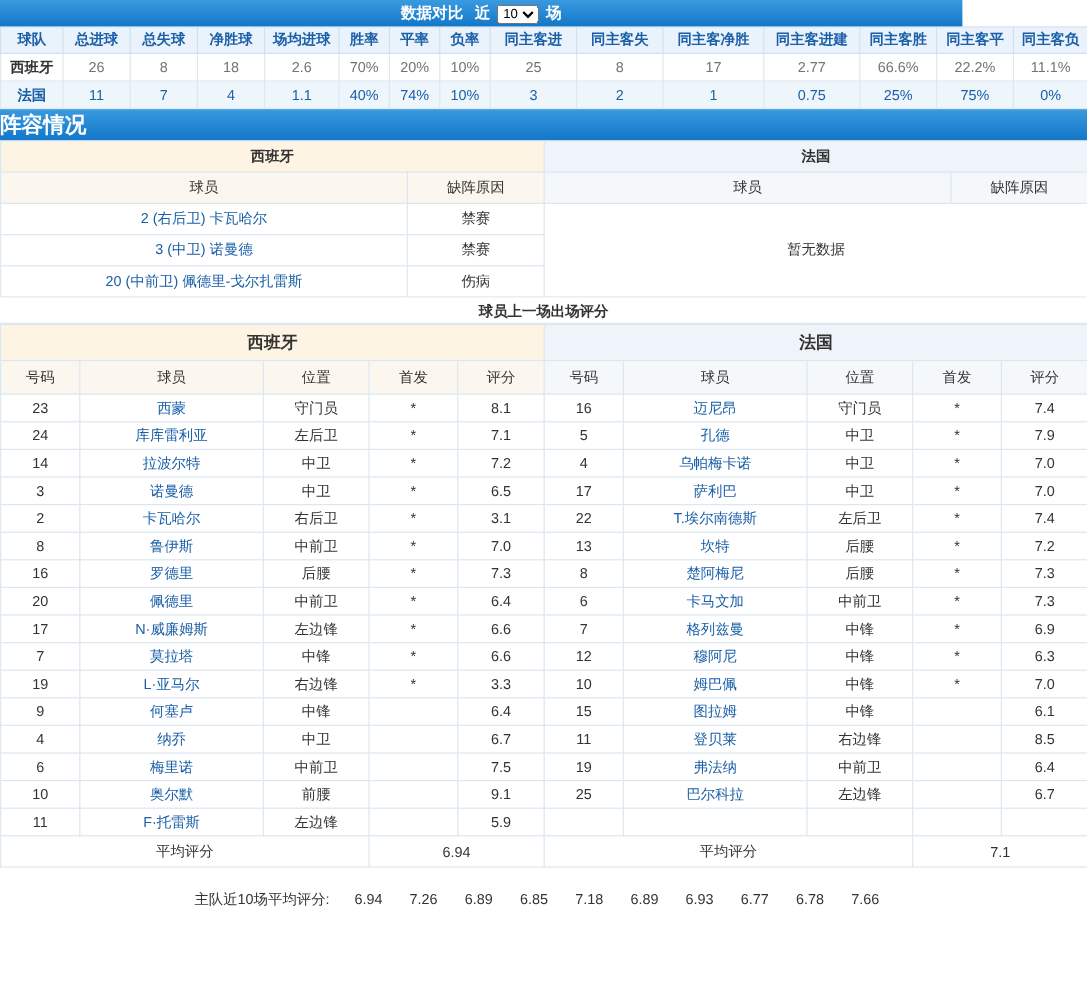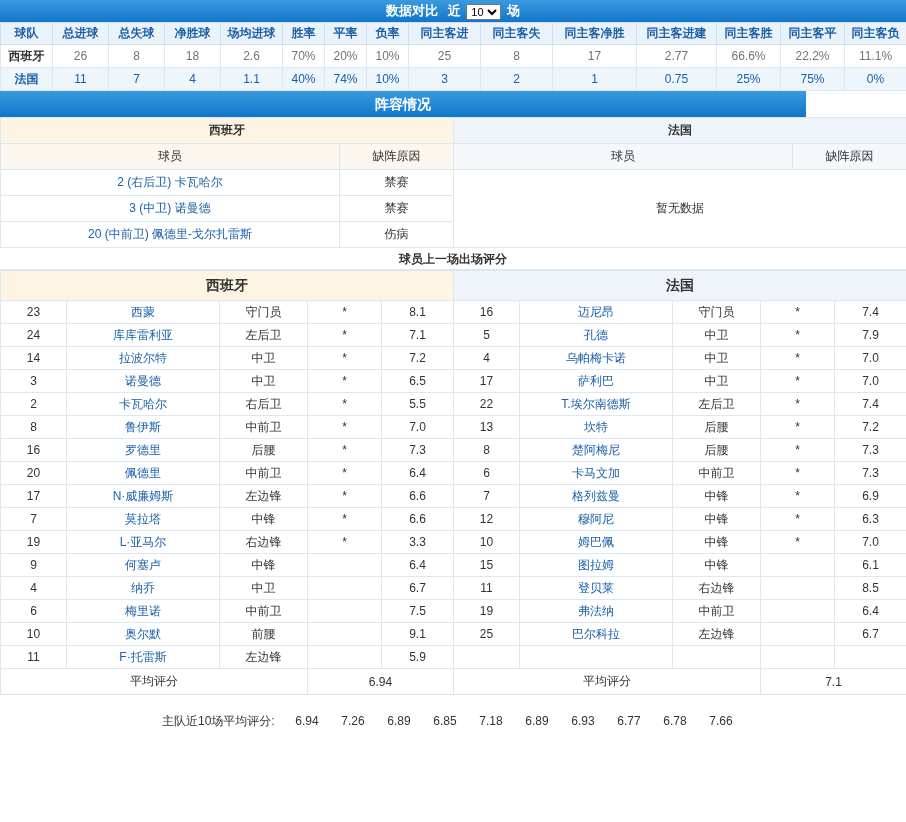--- a/index.html
+++ b/index.html
@@ -36,47 +36,46 @@
     white-space: nowrap;
   }
   .cmp tr.row-home td { background: #ffffff; color: #737373; }
   .cmp tr.row-away td { background: #eef6fc; color: #1a5fa8; }
   .cmp td.team-name { font-weight: bold; }
   .cmp tr.row-home td.team-name { color: #333; }
 
   
   .datacmp-bar {
     position: relative;
-    width: 906px;
+    width: 802px;
     height: 22px;
     background: #1a7fd4;
     background: linear-gradient(#3a9ae0, #1277c8);
     color: #fff;
     font-weight: bold;
     font-size: 13px;
     text-align: center;
     line-height: 22px;
   }
   .datacmp-inner { display: inline-block; }
   .datacmp-bar select {
     font-size: 11px;
     vertical-align: middle;
     margin: 0 2px;
   }
 
   
   .section-bar {
-    width: 806px;
+    width: 906px;
     height: 26px;
     line-height: 26px;
     background: linear-gradient(#3a9ae0, #1277c8);
     color: #fff;
     font-weight: bold;
-    font-size: 14px;
-    text-align: center;
+    font-size: 18px;
   }
 
   .lineup {
     width: 906px;
     table-layout: fixed;
   }
   .lineup td, .lineup th {
     border: 1px solid #dbe7f1;
     text-align: center;
     font-size: 12px;
@@ -303,20 +302,32 @@
       <col style="width:153px">
       <col style="width:88px">
       <col style="width:74px">
       <col style="width:72px">
   </colgroup>
   <tbody>
     <tr>
       <td class="grp-left" colspan="5">西班牙</td>
       <td class="grp-right" colspan="5">法国</td>
     </tr>
+    <tr id="ratings-head">
+        <td class="col-head-left">号码</td>
+        <td class="col-head-left">球员</td>
+        <td class="col-head-left">位置</td>
+        <td class="col-head-left">首发</td>
+        <td class="col-head-left">评分</td>
+        <td class="col-head-right">号码</td>
+        <td class="col-head-right">球员</td>
+        <td class="col-head-right">位置</td>
+        <td class="col-head-right">首发</td>
+        <td class="col-head-right">评分</td>
+      </tr>
   </tbody>
   <tbody id="ratings-body">
       <tr>
         <td>23</td>
         <td class="pname">西蒙</td>
         <td>守门员</td>
         <td>*</td>
         <td>8.1</td>
         <td>16</td>
         <td class="pname">迈尼昂</td>
@@ -358,21 +369,21 @@
         <td class="pname">萨利巴</td>
         <td>中卫</td>
         <td>*</td>
         <td>7.0</td>
       </tr>
       <tr>
         <td>2</td>
         <td class="pname">卡瓦哈尔</td>
         <td>右后卫</td>
         <td>*</td>
-        <td>5.5</td>
+        <td>3.1</td>
         <td>22</td>
         <td class="pname">T.埃尔南德斯</td>
         <td>左后卫</td>
         <td>*</td>
         <td>7.4</td>
       </tr>
       <tr>
         <td>8</td>
         <td class="pname">鲁伊斯</td>
         <td>中前卫</td>

